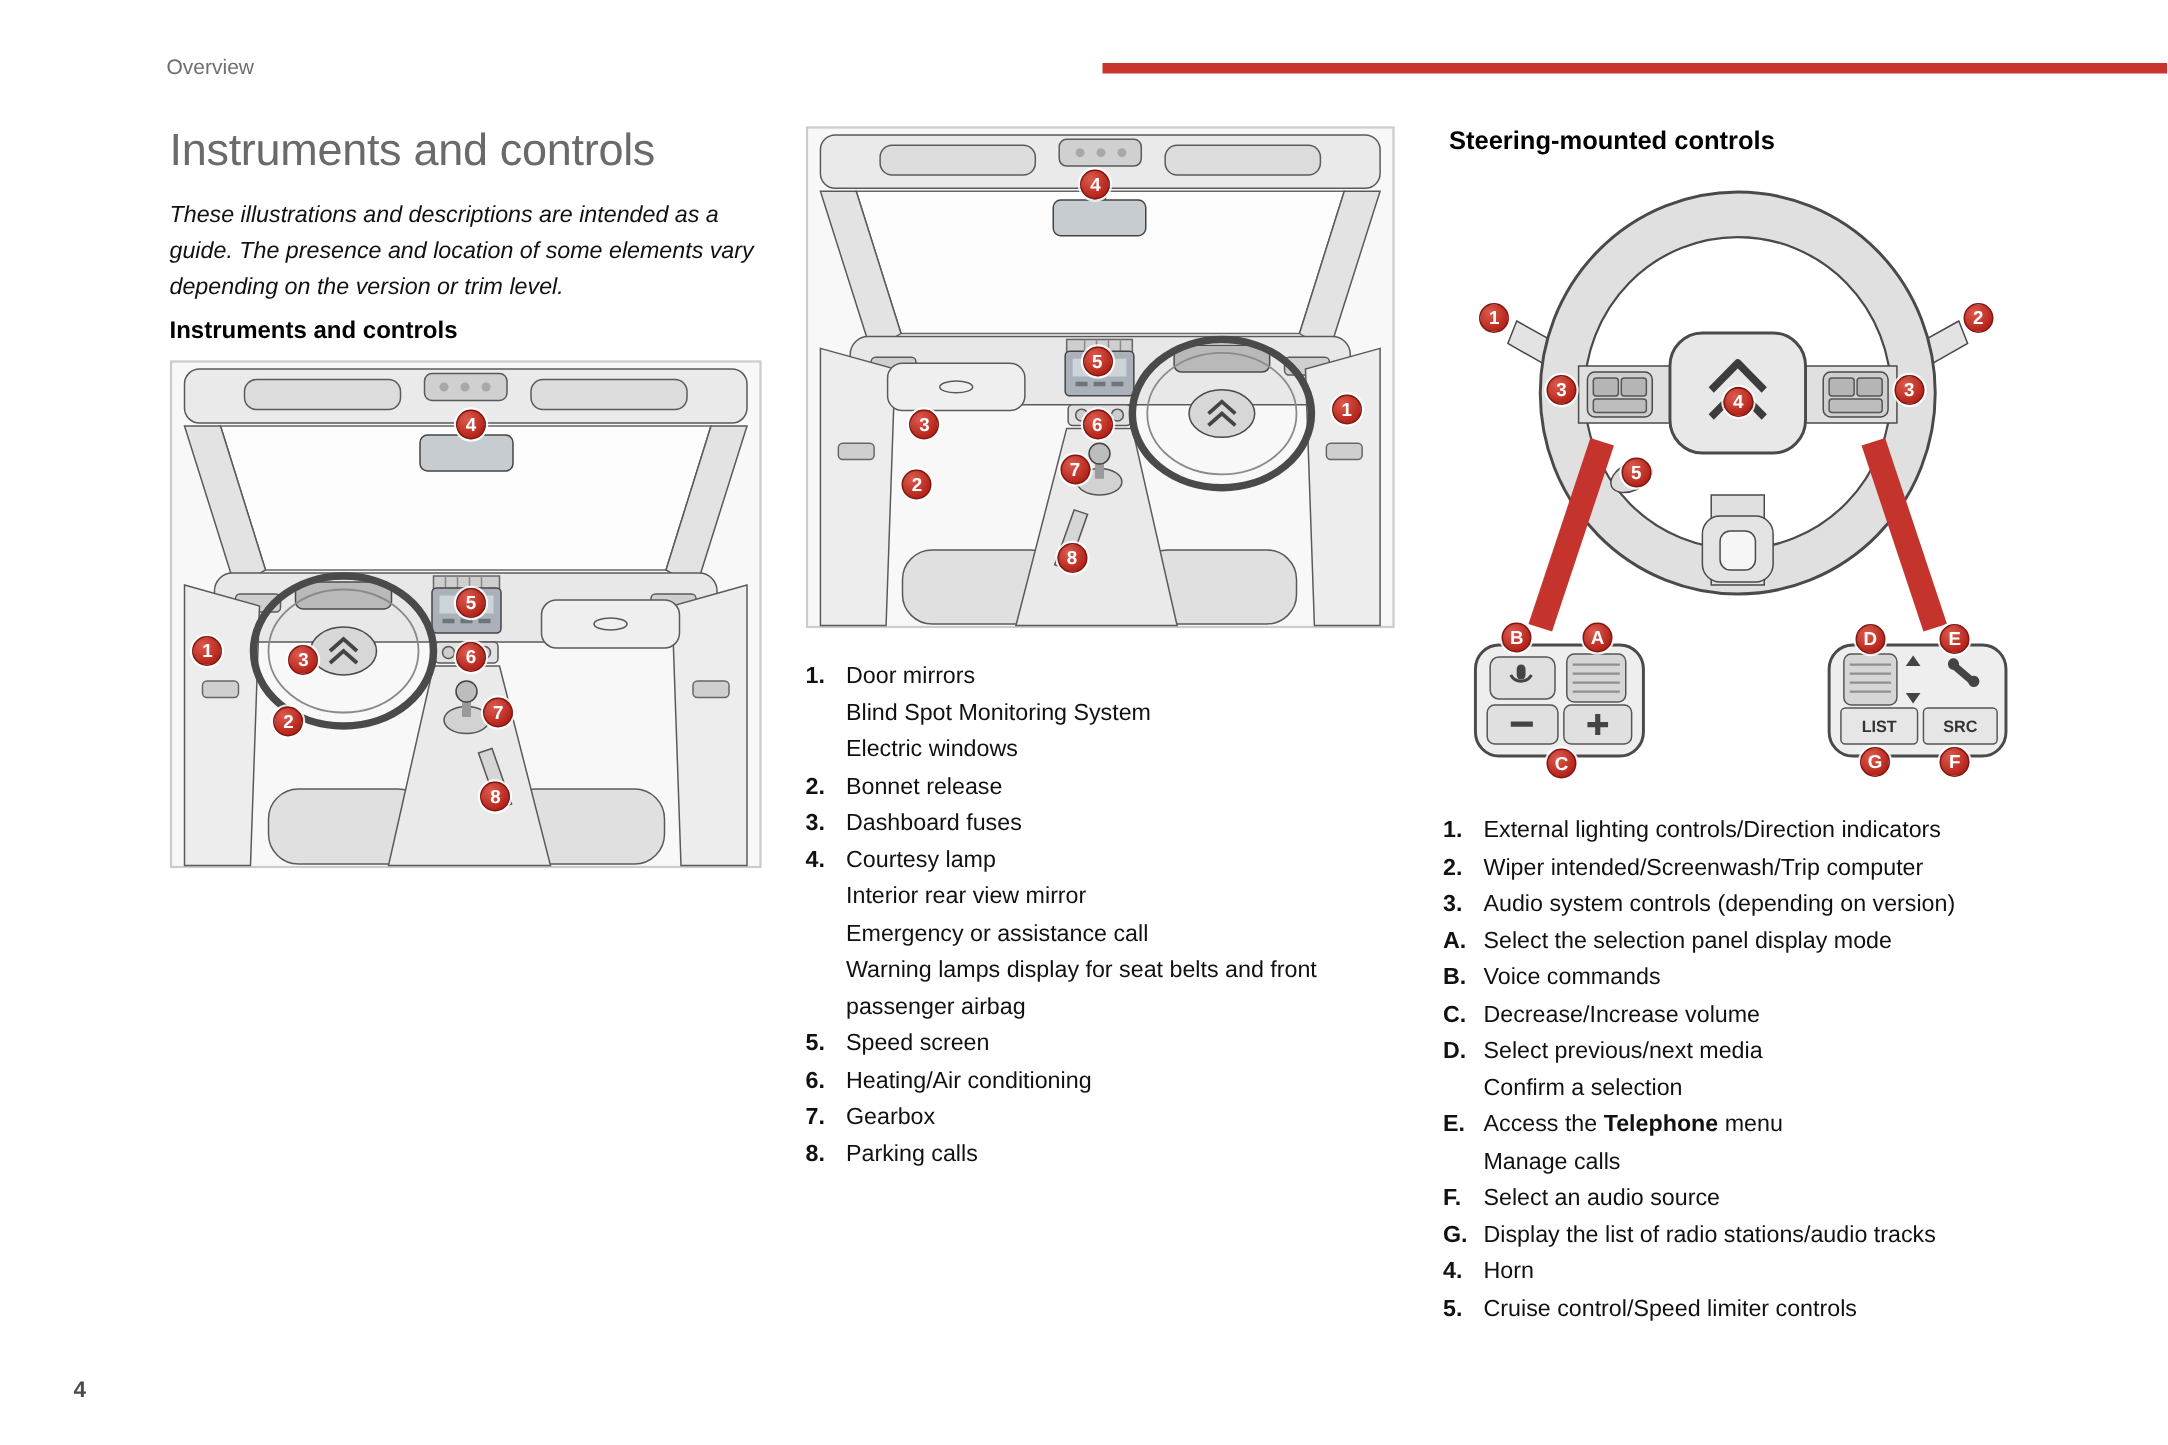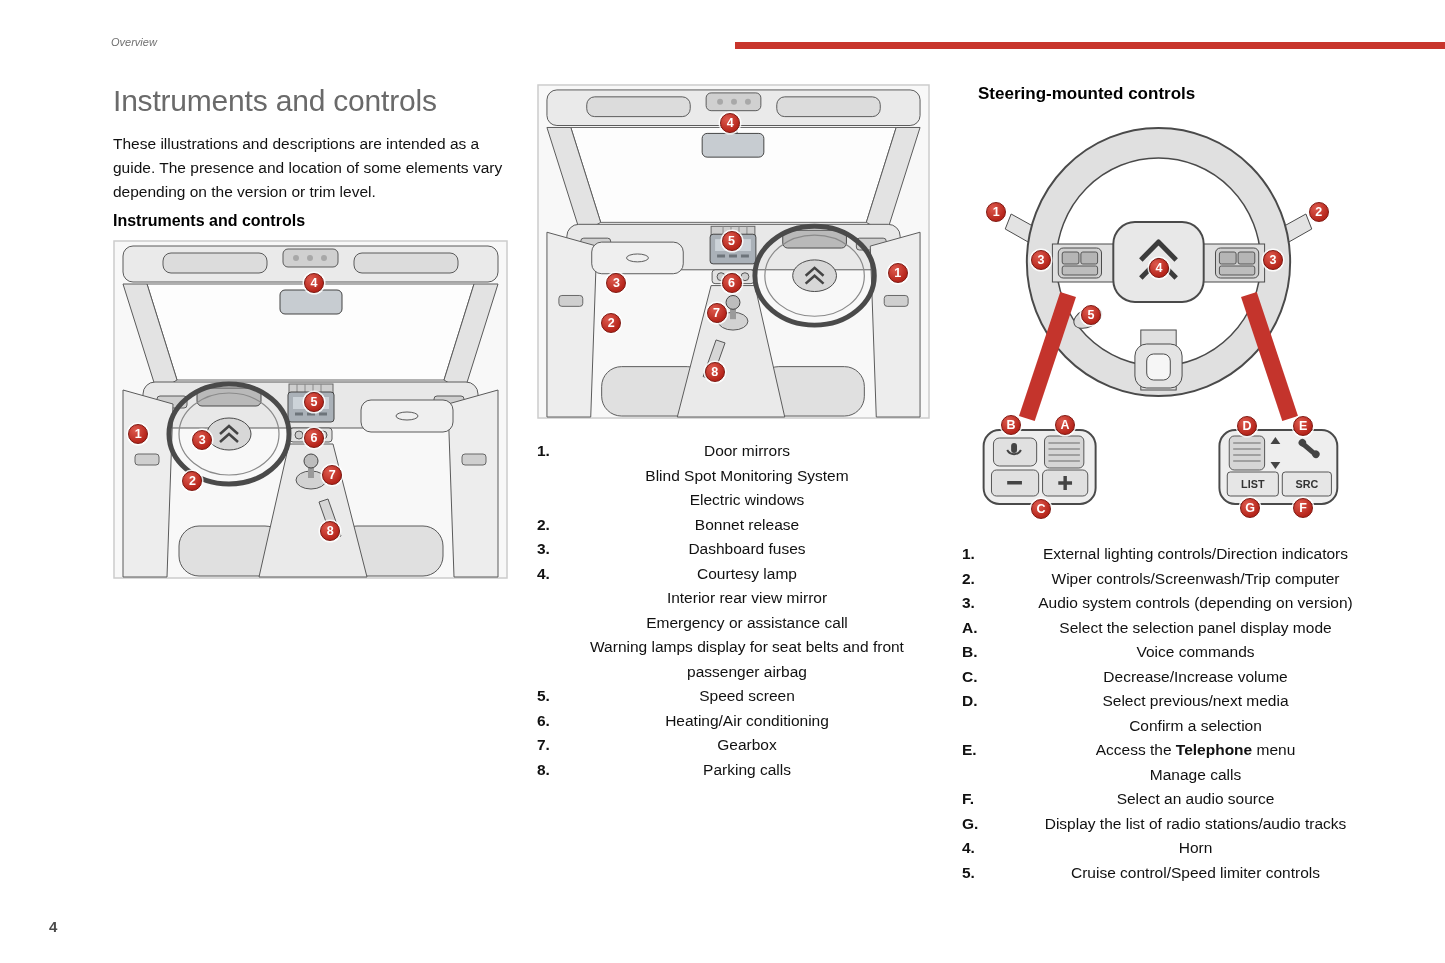--- a/index.html
+++ b/index.html
@@ -1,46 +1,46 @@
 <!DOCTYPE html>
 <html><head>
 <meta charset="utf-8">
 <style>
   * { margin:0; padding:0; box-sizing:border-box; }
   html,body { width:1445px; height:963px; background:#fff;
     font-family:"Liberation Sans", sans-serif; color:#111; }
   .page { position:relative; width:1445px; height:963px; background:#fff; overflow:hidden; }
 
-  .breadcrumb { position:absolute; left:111px; top:36px; font-size:11px; color:#6f6f6f;font-style:italic; }
+  .breadcrumb { position:absolute; left:111px; top:36px; font-size:14px; color:#6f6f6f; }
   .red-bar { position:absolute; left:735px; right:0; top:42px; height:7px; background:#c8352c; }
 
   .col-left  { position:absolute; left:113px; top:84px; width:397px; }
   .col-mid   { position:absolute; left:537px; top:84px; width:393px; }
   .col-right { position:absolute; left:962px; top:84px; width:440px; }
 
   h1.title { font-size:30px; font-weight:400; color:#6a6a6a; letter-spacing:-0.2px; margin:0 0 14px; }
-  p.intro { font-size:15.5px; line-height:24px; color:#111; margin:0 0 5px; width:395px; }
+  p.intro { font-size:15.5px; line-height:24px; color:#111; margin:0 0 5px; width:395px;font-style:italic; }
   h2.sub { font-size:16px; font-weight:bold; color:#000; margin:8px 0 10px; }
-  h2.steer-head { font-size:17px; font-weight:bold; color:#000; margin:0 16px 12px; }
+  h2.steer-head { font-size:17px; font-weight:bold; color:#000; margin:0 4px 12px; }
 
   .figure { position:relative; }
   .fig-dash-left { width:395px; height:339px; margin-top:2px; }
   .fig-dash-mid  { width:393px; height:335px; }
   .fig-steering  { width:393px; height:412px; }
   .figure svg.art { position:absolute; inset:0; width:100%; height:100%; }
 
   .badge { position:absolute; width:20px; height:20px; margin:-10px 0 0 -10px; z-index:5;
     border-radius:50%; background:radial-gradient(circle at 35% 30%, #dd5a4e, #b5241a 72%);
     border:1px solid #801710; box-shadow:0 0 0 1.5px rgba(255,255,255,.85);
     color:#fff; font-weight:bold; font-size:12.5px; line-height:18px; text-align:center; }
 
   .list { margin-top:20px; }
   .li { display:flex; font-size:15.5px; line-height:24.5px; }
   .li .num { flex:0 0 27px; font-weight:bold; }
-  .li .body { flex:1;text-align:center; }
+  .li .body { flex:1; }
 
   .page-num { position:absolute; left:49px; top:918px; font-size:15px; font-weight:bold; color:#4a4a4a; }
 
   svg text { font-family:"Liberation Sans", sans-serif; }
 </style>
 </head>
 <body>
 
 <svg width="0" height="0" style="position:absolute" aria-hidden="true">
   <defs>
@@ -264,21 +264,21 @@
         <div class="badge" style="left: 86.8%; top: 95.1%;">F</div>
       </div>
 
     <div class="list" style="margin-top:14px" id="list-steering">
         <div class="li">
           <span class="num">1.</span>
           <span class="body">External lighting controls/Direction indicators</span>
         </div>
         <div class="li">
           <span class="num">2.</span>
-          <span class="body">Wiper controls/Screenwash/Trip computer</span>
+          <span class="body">Wiper intended/Screenwash/Trip computer</span>
         </div>
         <div class="li">
           <span class="num">3.</span>
           <span class="body">Audio system controls (depending on version)</span>
         </div>
         <div class="li">
           <span class="num">A.</span>
           <span class="body">Select the selection panel display mode</span>
         </div>
         <div class="li">

